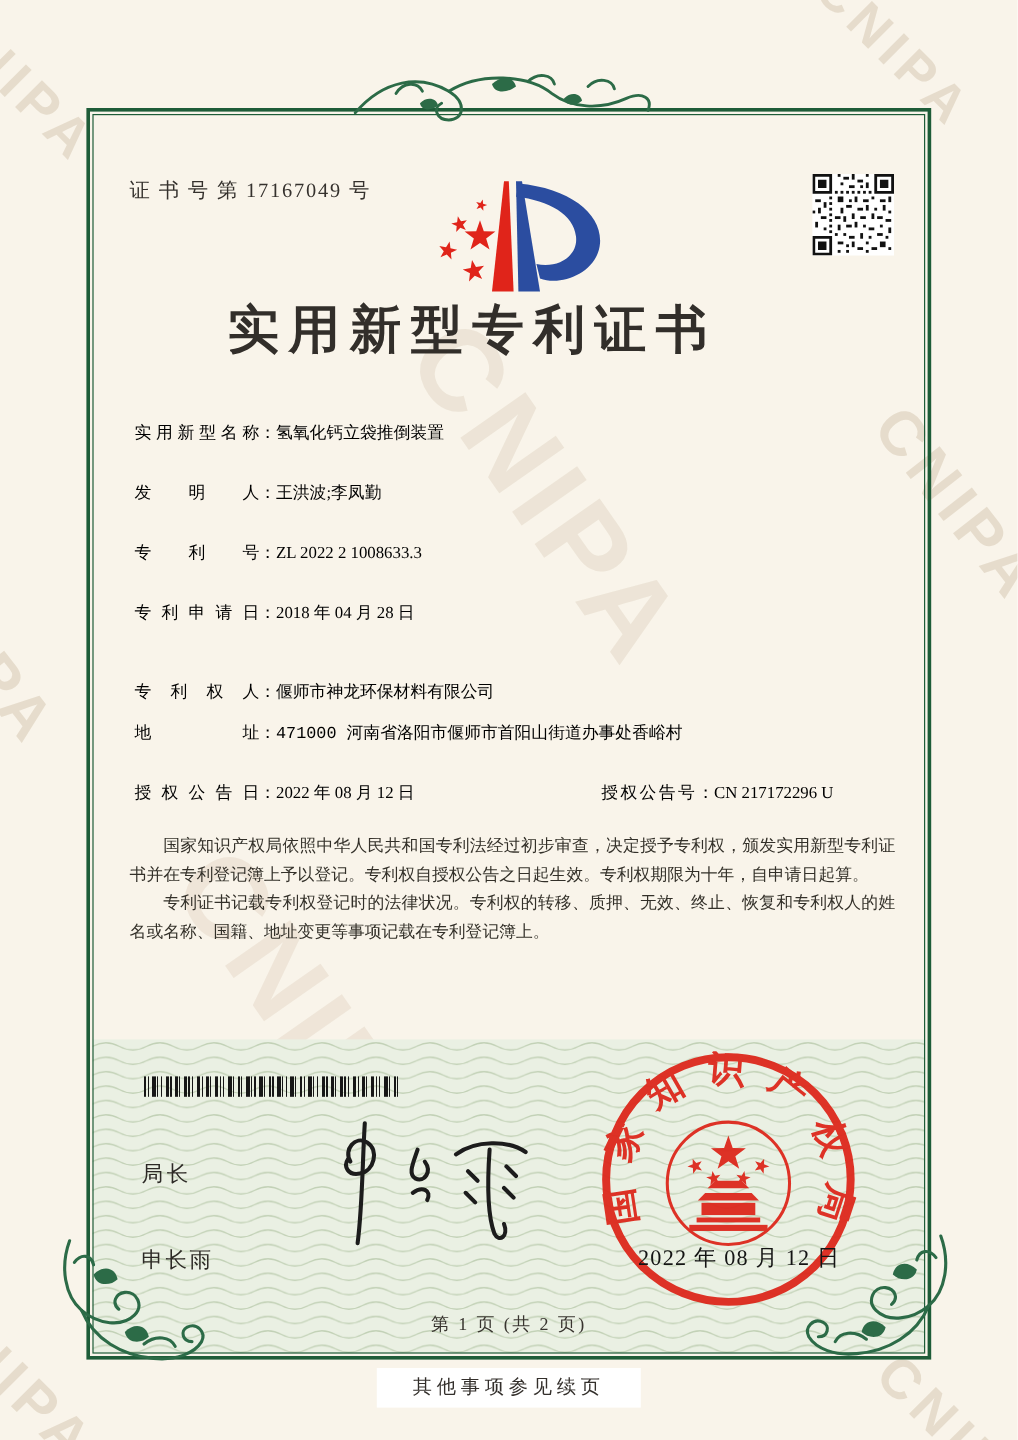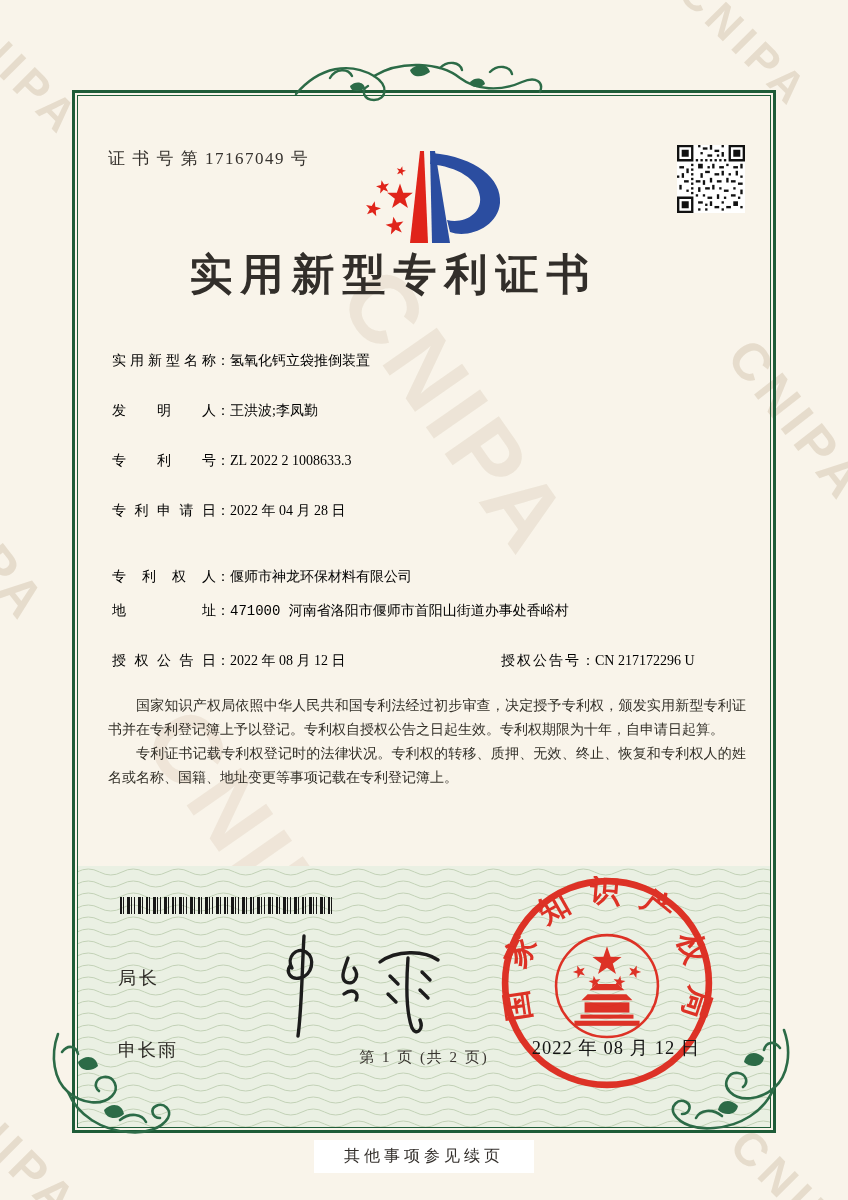--- a/index.html
+++ b/index.html
@@ -64,21 +64,21 @@
       #171717 22px 23px,transparent 23px 26px);
   }
   .sign-role{position:absolute;left:118px;top:966px;z-index:5;font-size:18px;letter-spacing:3px;color:#2c2925;}
   .sign-name{position:absolute;left:118px;top:1000px;z-index:5;font-size:18px;letter-spacing:2px;color:#2c2925;margin-top:38px;}
   .signature{position:absolute;left:262px;top:928px;z-index:5;}
   .seal{position:absolute;left:500px;top:876px;z-index:6;opacity:.93;}
   .seal-date{
     position:absolute;left:524px;top:1035px;width:184px;z-index:7;
     font-size:18.5px;letter-spacing:1px;text-align:center;color:#141414;white-space:nowrap;
   }
-  .page-info{position:absolute;left:0;top:1048px;width:848px;z-index:5;text-align:center;font-size:15px;letter-spacing:2px;color:#38342f;}
+  .page-info{position:absolute;left:0;top:1094px;width:848px;z-index:5;text-align:center;font-size:15px;letter-spacing:2px;color:#38342f;}
   .note-box{
     position:absolute;left:50%;top:1140px;transform:translateX(-50%);z-index:5;
     background:#ffffff;padding:6px 30px;font-size:16px;letter-spacing:4px;color:#332f2b;white-space:nowrap;
   }
 </style>
 </head>
 <body>
 
 <div class="page">
 
@@ -254,21 +254,21 @@
   <div class="frow r1">
     <span class="flabel">实用新型名称</span><span>：</span><span>氢氧化钙立袋推倒装置</span>
   </div>
   <div class="frow r2">
     <span class="flabel">发明人</span><span>：</span><span>王洪波;李凤勤</span>
   </div>
   <div class="frow r3">
     <span class="flabel">专利号</span><span>：</span><span>ZL 2022 2 1008633.3</span>
   </div>
   <div class="frow r4">
-    <span class="flabel">专利申请日</span><span>：</span><span>2022 年 04 月 28 日</span>
+    <span class="flabel">专利申请日</span><span>：</span><span>2018 年 04 月 28 日</span>
   </div>
   <div class="frow r5">
     <span class="flabel">专利权人</span><span>：</span><span>偃师市神龙环保材料有限公司</span>
   </div>
   <div class="frow r6">
     <span class="flabel">地址</span><span>：</span><span>471000 河南省洛阳市偃师市首阳山街道办事处香峪村</span>
   </div>
   <div class="frow r7">
     <span class="flabel">授权公告日</span><span>：</span><span>2022 年 08 月 12 日</span>
     <span class="pair2">

